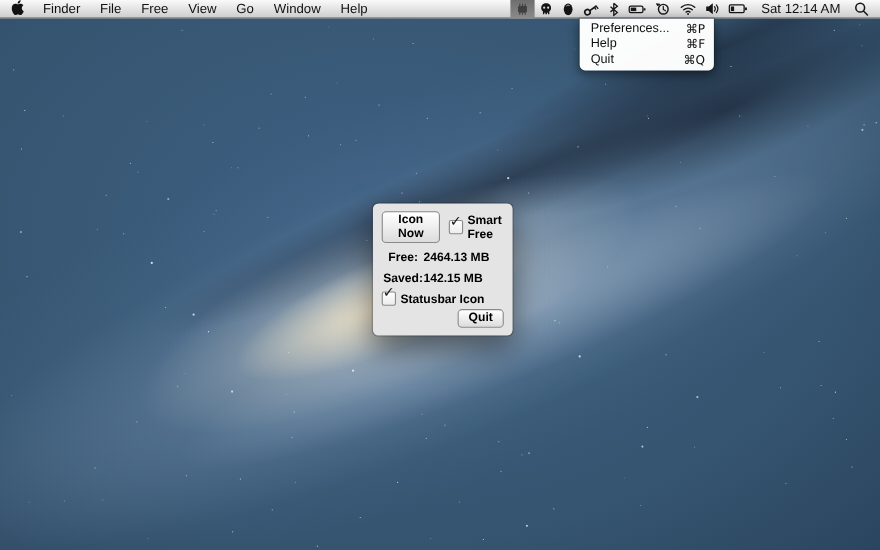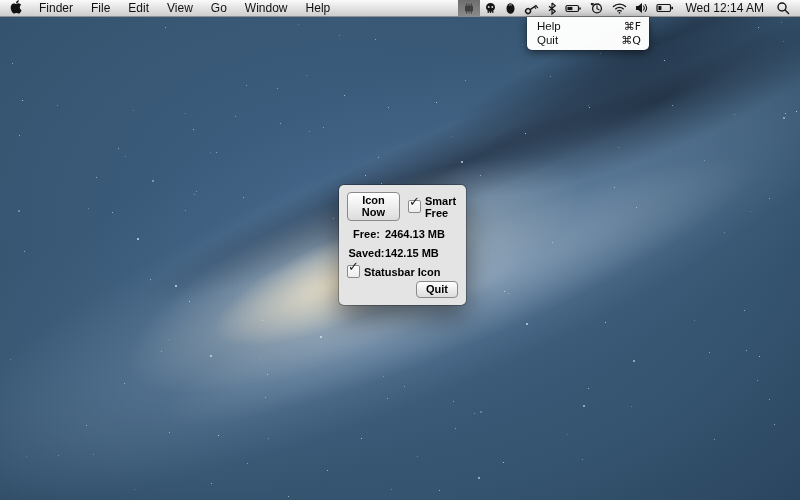--- a/index.html
+++ b/index.html
@@ -213,21 +213,21 @@
       <div class="mb-apple">
         <span>
           <svg width="12" height="14" viewBox="0 0 14 17" fill="#111">
             <path d="M11.6 9c0-2.1 1.7-3.1 1.8-3.2-1-1.4-2.5-1.6-3-1.7-1.3-.1-2.5.8-3.1.8-.6 0-1.6-.8-2.7-.7C3.2 4.2 1.9 5 1.2 6.3c-1.4 2.5-.4 6.2 1 8.2.7 1 1.5 2.1 2.6 2 1 0 1.4-.6 2.7-.6s1.6.6 2.7.6 1.8-1 2.5-2c.8-1.2 1.1-2.3 1.1-2.4 0 0-2.2-.9-2.2-3.1z"></path>
             <path d="M9.5 2.8c.5-.7 1-1.7.8-2.6-.8 0-1.8.6-2.4 1.3-.5.6-1 1.6-.8 2.5 1 .1 1.9-.5 2.4-1.2z"></path>
           </svg>
         </span>
       </div>
       <div class="mb-item bold">Finder</div>
       <div class="mb-item">File</div>
-      <div class="mb-item">Edit</div>
+      <div class="mb-item">Free</div>
       <div class="mb-item">View</div>
       <div class="mb-item">Go</div>
       <div class="mb-item">Window</div>
       <div class="mb-item">Help</div>
     </div>
 
     <div class="mb-right">
 
       <div class="mb-status active">
         <svg width="14" height="13" viewBox="0 0 14 13">
@@ -298,31 +298,35 @@
           <path d="M8.5 4a3.2 3.2 0 0 1 0 4M10.2 2.5a5.6 5.6 0 0 1 0 7" fill="none" stroke="#161616" stroke-width="1.1" stroke-linecap="round"></path>
         </svg>
       </div>
       <div class="mb-status">
         <svg width="18" height="12" viewBox="0 0 18 12">
           <rect x="1" y="2.5" width="13.5" height="7" rx="1.2" fill="none" stroke="#161616" stroke-width="1.2"></rect>
           <rect x="15.3" y="4.8" width="1.7" height="2.4" fill="#161616"></rect>
           <rect x="2.4" y="3.9" width="3" height="4.2" fill="#161616"></rect>
         </svg>
       </div>
-      <div class="mb-item mb-clock">Wed 12:14 AM</div>
+      <div class="mb-item mb-clock">Sat 12:14 AM</div>
       <div class="mb-status">
         <svg width="14" height="14" viewBox="0 0 14 14" fill="none" stroke="#161616" stroke-width="1.4" stroke-linecap="round">
           <circle cx="6" cy="6" r="4"></circle>
           <path d="M9 9l3.6 3.6"></path>
         </svg>
       </div>
     </div>
   </div>
 
   <div class="status-menu">
+    <div class="menu-item">
+      <span>Preferences...</span>
+      <span class="menu-shortcut">⌘P</span>
+    </div>
     <div class="menu-item">
       <span>Help</span>
       <span class="menu-shortcut">⌘F</span>
     </div>
     <div class="menu-item">
       <span>Quit</span>
       <span class="menu-shortcut">⌘Q</span>
     </div>
   </div>
 

